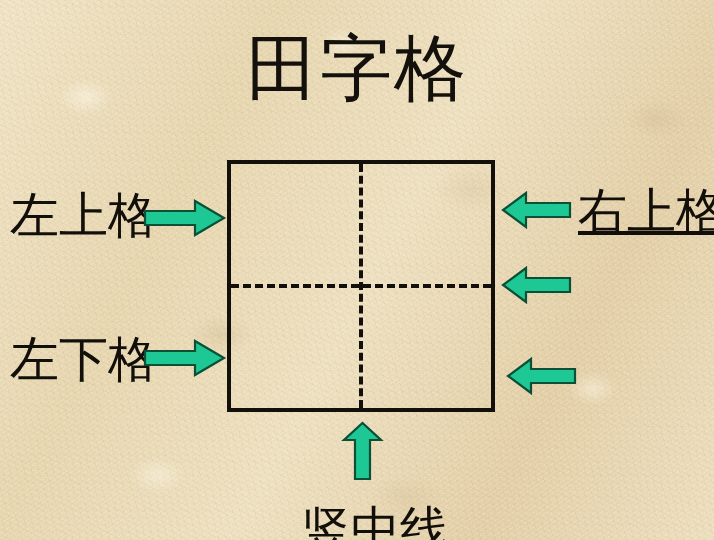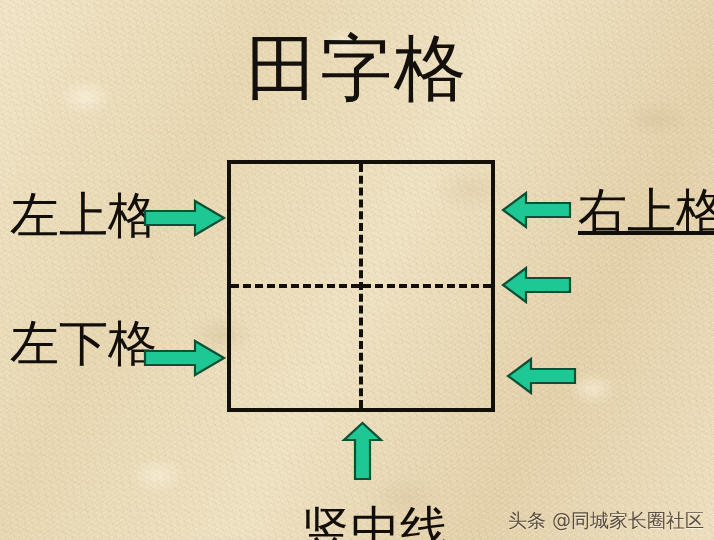--- a/index.html
+++ b/index.html
@@ -134,21 +134,21 @@
     <div class="hline"></div>
   </div>
 
   <div class="label" style="left:10px; top:196px;">左上格</div>
   <div class="arrow" style="left:143px; top:198px;">
     <svg width="84" height="40" viewBox="0 0 84 40">
       <path d="M2 13 L52 13 L52 3 L81 20 L52 37 L52 27 L2 27 Z" fill="#1ec894" stroke="#0b4f36" stroke-width="2.2" stroke-linejoin="miter"></path>
     </svg>
   </div>
 
-  <div class="label" style="left:10px; top:324px;">左下格</div>
+  <div class="label" style="left:10px; top:340px;">左下格</div>
   <div class="arrow" style="left:143px; top:338px;">
     <svg width="84" height="40" viewBox="0 0 84 40">
       <path d="M2 13 L52 13 L52 3 L81 20 L52 37 L52 27 L2 27 Z" fill="#1ec894" stroke="#0b4f36" stroke-width="2.2" stroke-linejoin="miter"></path>
     </svg>
   </div>
 
   <div class="arrow" style="left:500px; top:190px;">
     <svg width="72" height="40" viewBox="0 0 72 40">
       <path d="M70 13 L26 13 L26 3 L3 20 L26 37 L26 27 L70 27 Z" fill="#1ec894" stroke="#0b4f36" stroke-width="2.2" stroke-linejoin="miter"></path>
     </svg>
@@ -167,15 +167,14 @@
     </svg>
   </div>
 
   <div class="arrow" style="left:341px; top:421px;">
     <svg width="44" height="60" viewBox="0 0 44 60">
       <path d="M14 58 L14 19 L3 19 L21.5 2 L40 19 L29 19 L29 58 Z" fill="#1ec894" stroke="#0b4f36" stroke-width="2.2" stroke-linejoin="miter"></path>
     </svg>
   </div>
   <div class="label" style="left:302px; top:510px;">竖中线</div>
 
-  <div id="watermark">头条 @同城家长圈社区</div>
 
 </div>
 
 </body></html>

